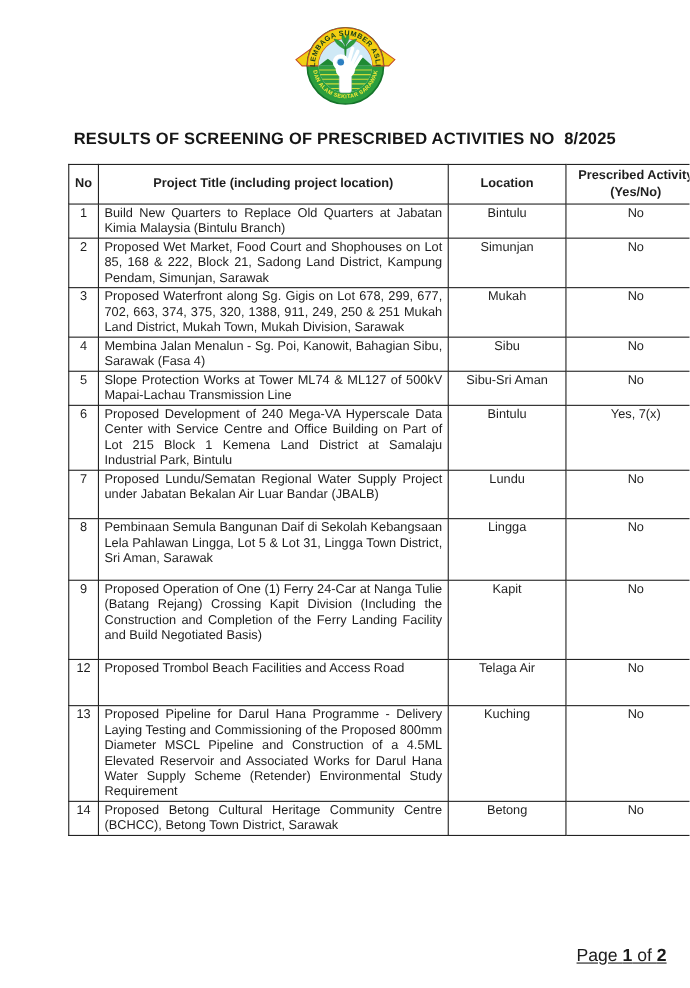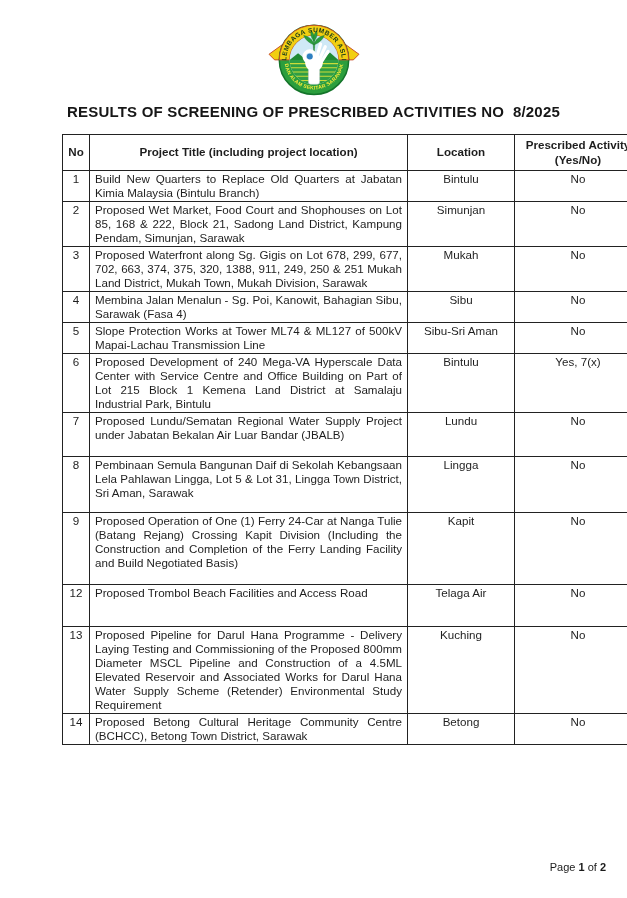--- a/index.html
+++ b/index.html
@@ -7,21 +7,21 @@
     width:627px;height:898px;position:relative;
     font-family:"Liberation Sans","DejaVu Sans",sans-serif;
     color:#1b1b1b;-webkit-font-smoothing:antialiased;
   }
   .page{width:627px;height:898px;position:relative;overflow:hidden;background:#fff;}
 
   .logo-wrap{display:flex;justify-content:center;padding-top:13px;}
   .logo-wrap svg{width:94px;height:90px;}
 
   .doc-title{
-    text-align:center;font-weight:bold;font-size:15px;
+    margin-top:15px;text-align:center;font-weight:bold;font-size:15px;
     letter-spacing:0.2px;white-space:pre-wrap;color:#161616;
   }
 
   .intro{
     margin:12px 0 0 25px;width:576px;font-size:12.3px;line-height:15.5px;color:#1e1e1e;
   }
 
   .table-wrap{margin:14px 0 0 26px;}
   table.results{
     border-collapse:collapse;table-layout:fixed;width:579px;
@@ -47,21 +47,21 @@
   #table-body tr:nth-child(7){height:44px;}
   #table-body tr:nth-child(8){height:56px;}
   #table-body tr:nth-child(9){height:72px;}
   #table-body tr:nth-child(10){height:42px;}
   #table-body tr:nth-child(11){height:28px;}
   #table-body tr:nth-child(12){height:29px;}
   #table-body tr:nth-child(13){height:103px;}
   #table-body tr:nth-child(14){height:22px;}
 
   .footer{
-    position:absolute;top:861px;right:21px;font-size:11px;color:#1b1b1b;
+    position:absolute;top:861px;right:21px;font-size:16px;color:#1b1b1b;text-decoration:underline;
   }
   .footer .pg-num{font-weight:bold;}
 </style>
 </head>
 <body>
 
 <div class="page">
 
   <div class="logo-wrap">
     <svg viewBox="0 0 100 96" aria-hidden="true">

